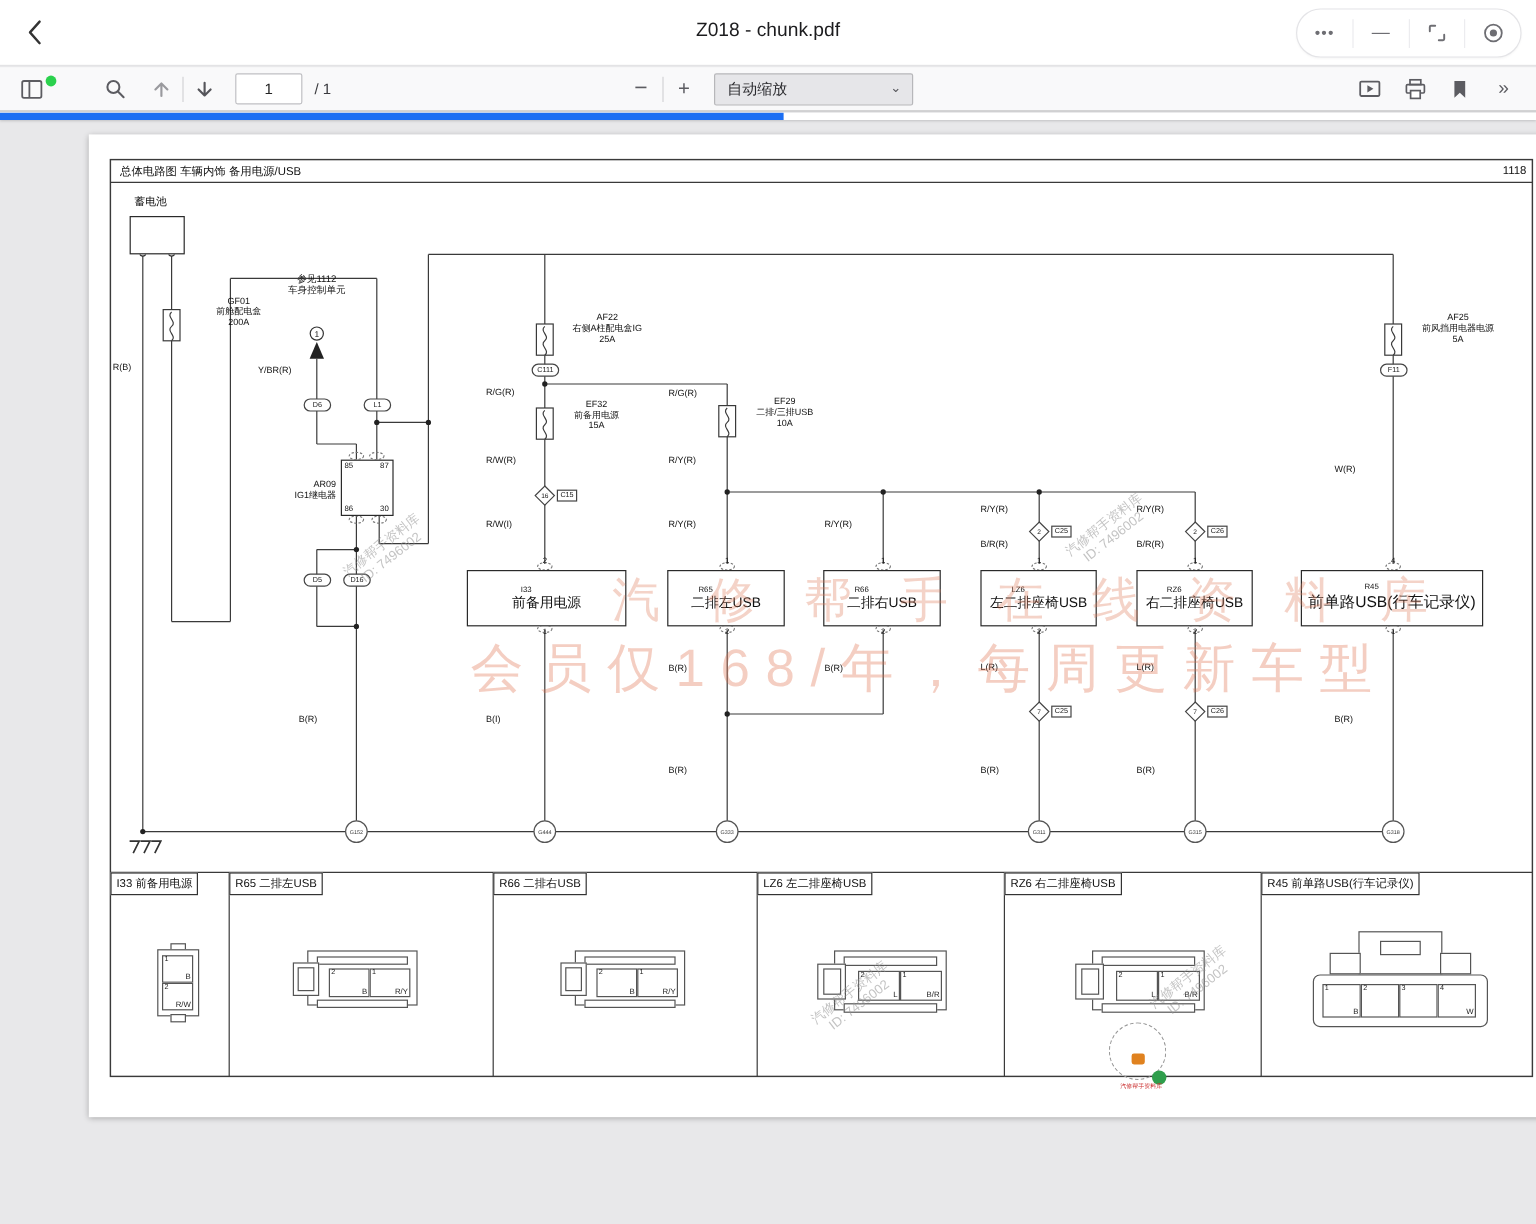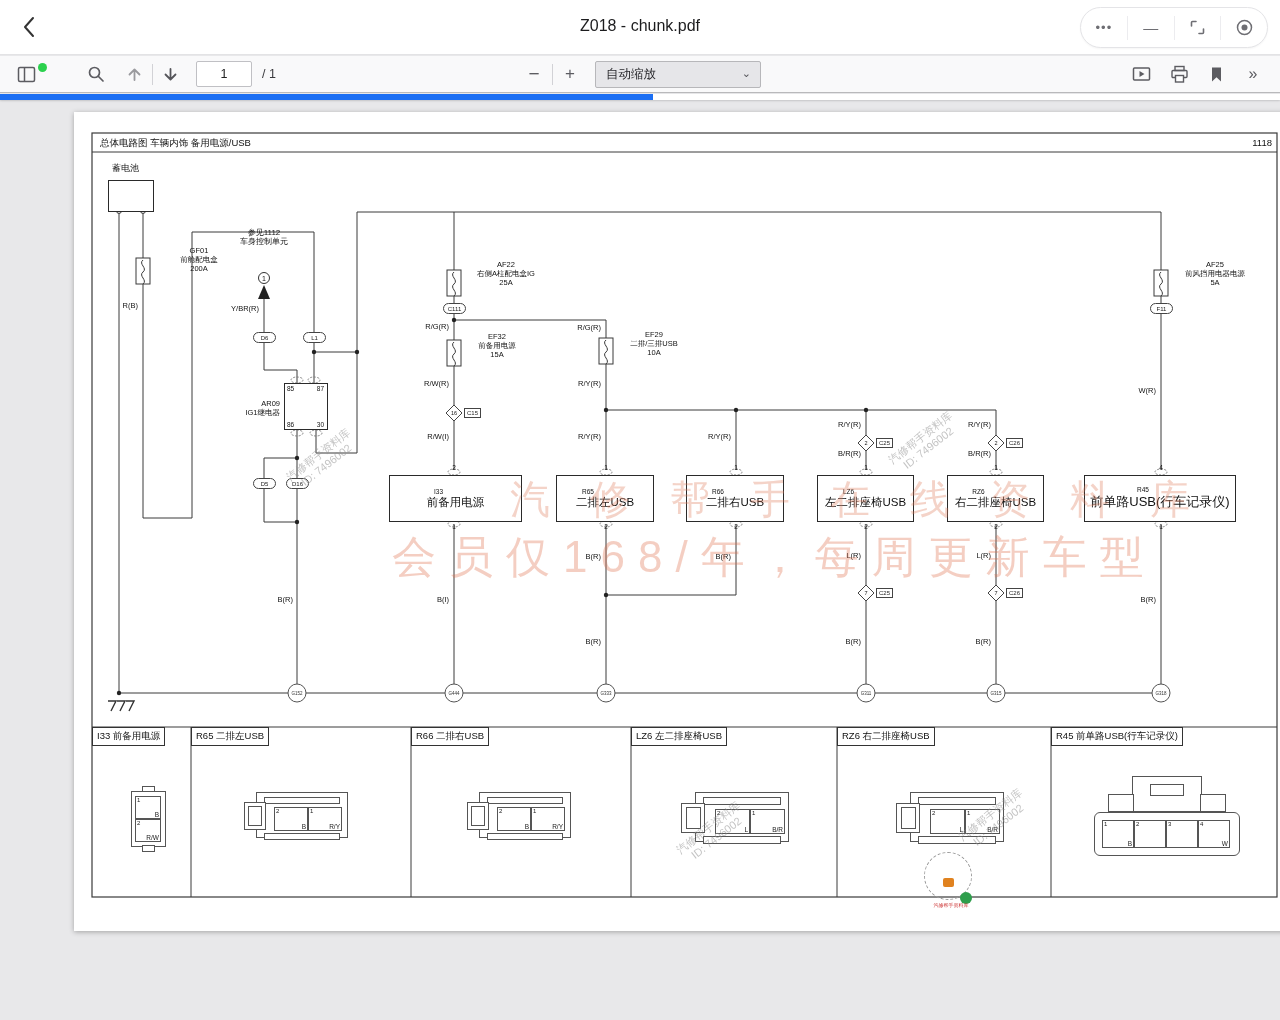--- a/index.html
+++ b/index.html
@@ -34,21 +34,21 @@
   .viewer { position:absolute; left:0; top:100px; width:1280px; height:920px; background:#e8e8ea;margin-left:44px; }
   .page { position:absolute; left:30px; top:12px; width:1220px; height:819px; background:#fff; box-shadow:0 1px 5px rgba(0,0,0,.3); }
   .page svg.net { position:absolute; left:0; top:0; z-index:1; }
 
   .hdr-title { position:absolute; left:26px; top:25px; font-size:9.5px; color:#111; z-index:3; }
   .hdr-page  { position:absolute; left:1158px; top:25px; width:40px; text-align:right; font-size:9.5px; color:#111; z-index:3; }
 
   .lblblk { position:absolute; z-index:3; font-size:7.5px; line-height:9px; color:#111; text-align:center; }
   .lblblk.left { text-align:left; }
   .lblblk.right { text-align:right; }
-  .wl { position:absolute; z-index:3; width:44px; font-size:7.5px; color:#111; text-align:right; }
+  .wl { position:absolute; z-index:3; width:44px; font-size:7.5px; color:#111; }
   .pinno { position:absolute; z-index:3; width:14px; font-size:6.5px; color:#111; text-align:center; }
 
   .oval { position:absolute; z-index:4; width:23px; height:11px; border:1px solid #444; border-radius:6px; background:#fff; font-size:6px; color:#222; display:flex; align-items:center; justify-content:center; }
   .dlbl { position:absolute; z-index:4; border:1px solid #444; background:#fff; font-size:6px; color:#222; padding:0 2px; line-height:8px; }
 
   .comp { position:absolute; z-index:3; background:#fff; border:1.8px solid #2a2a2a; display:flex; flex-direction:column; align-items:center; justify-content:center; }
   .comp .cid { font-size:6.5px; color:#111; align-self:center; margin-left:-34px; }
   .comp .cname { font-size:11.5px; color:#111; white-space:nowrap; }
   .comp.wide .cname { font-size:13px; }
 

